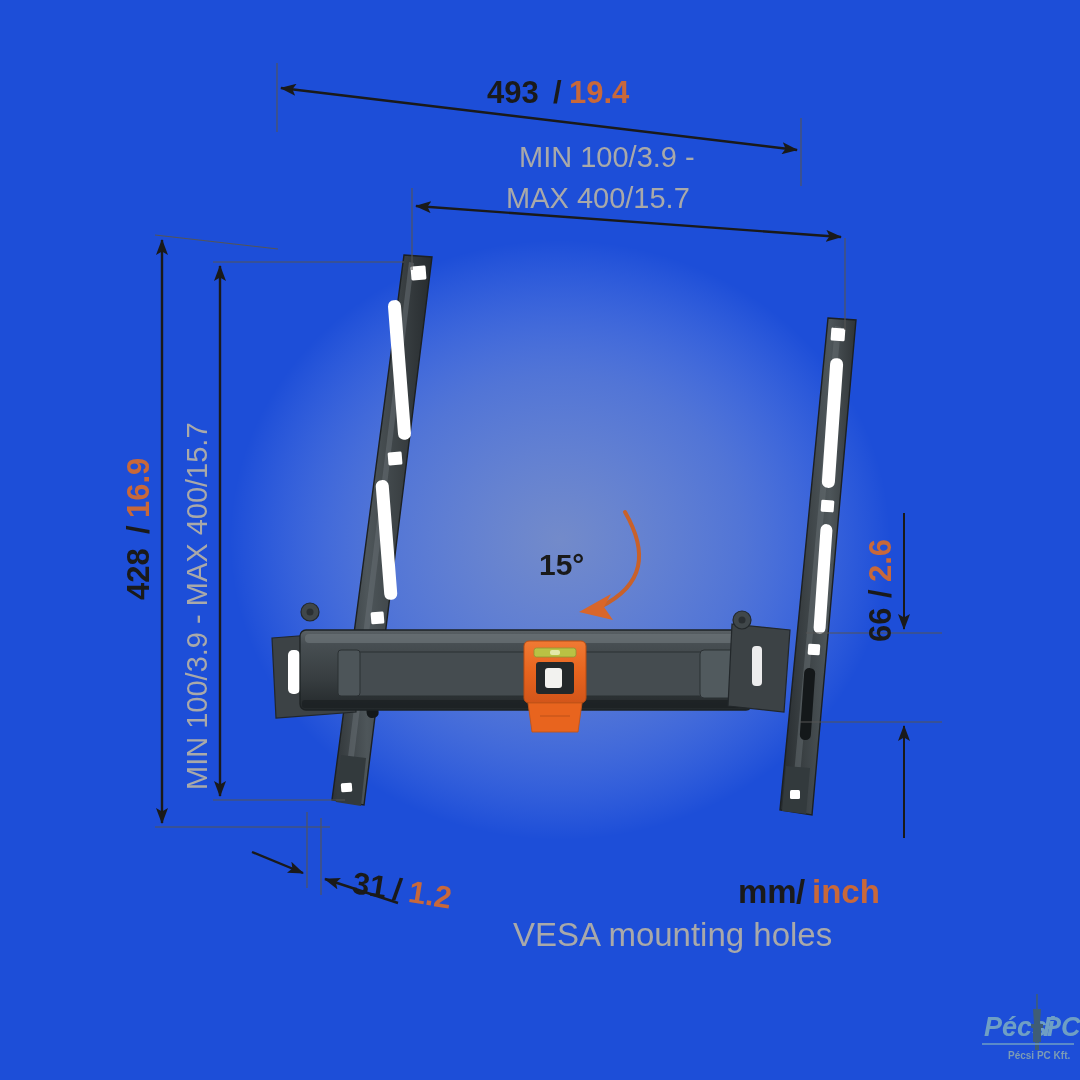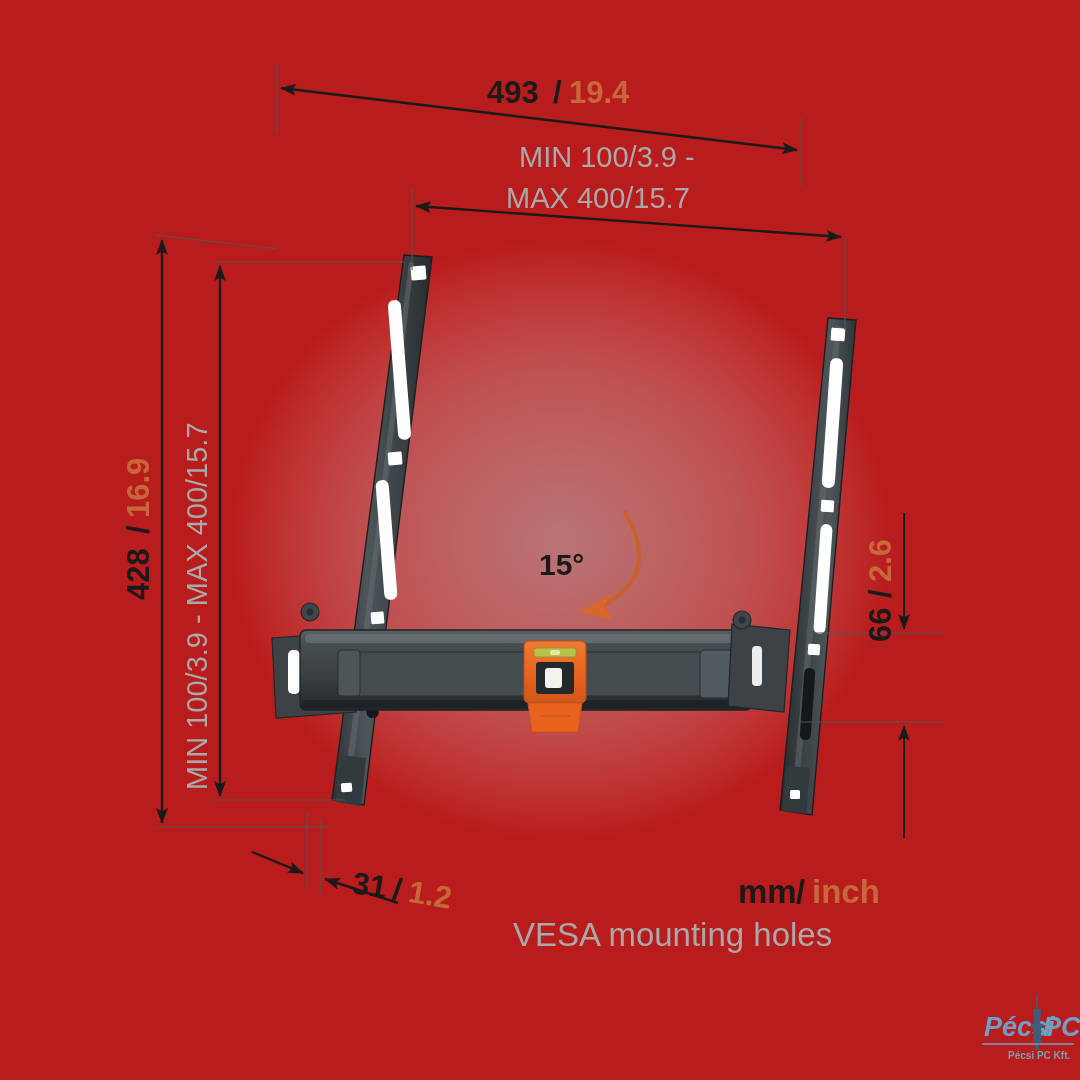--- a/index.html
+++ b/index.html
@@ -1,18 +1,18 @@
 <!DOCTYPE html>
 <html><head>
 <meta charset="utf-8">
 <style>
   html,body{margin:0;padding:0;background:#fff;}
   body{width:1080px;height:1080px;overflow:hidden;
        font-family:"Liberation Sans",sans-serif;}
-  #stage{position:relative;width:1080px;height:1080px;background:#b91c1c;}
+  #stage{position:relative;width:1080px;height:1080px;background:#1d4ed8;}
   svg{display:block;}
   .dimtxt{font-family:"Liberation Sans",sans-serif;font-weight:bold;}
   .graytxt{font-family:"Liberation Sans",sans-serif;fill:#a9a9a9;}
 </style>
 </head>
 <body>
 
 <div id="stage">
 <svg width="1080" height="1080" viewBox="0 0 1080 1080">
 

